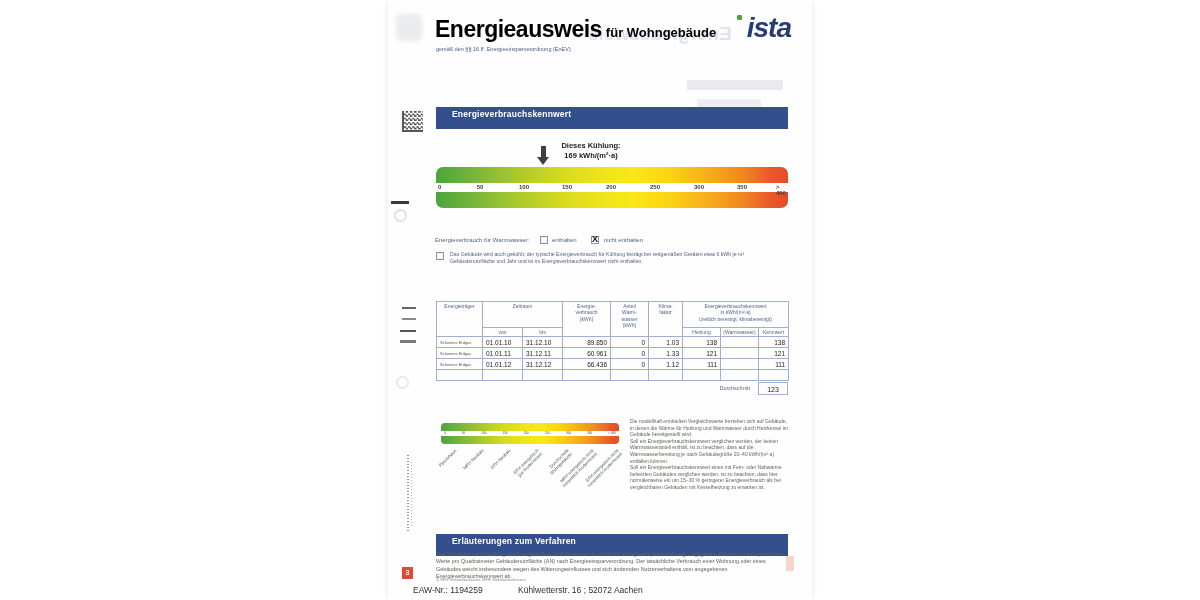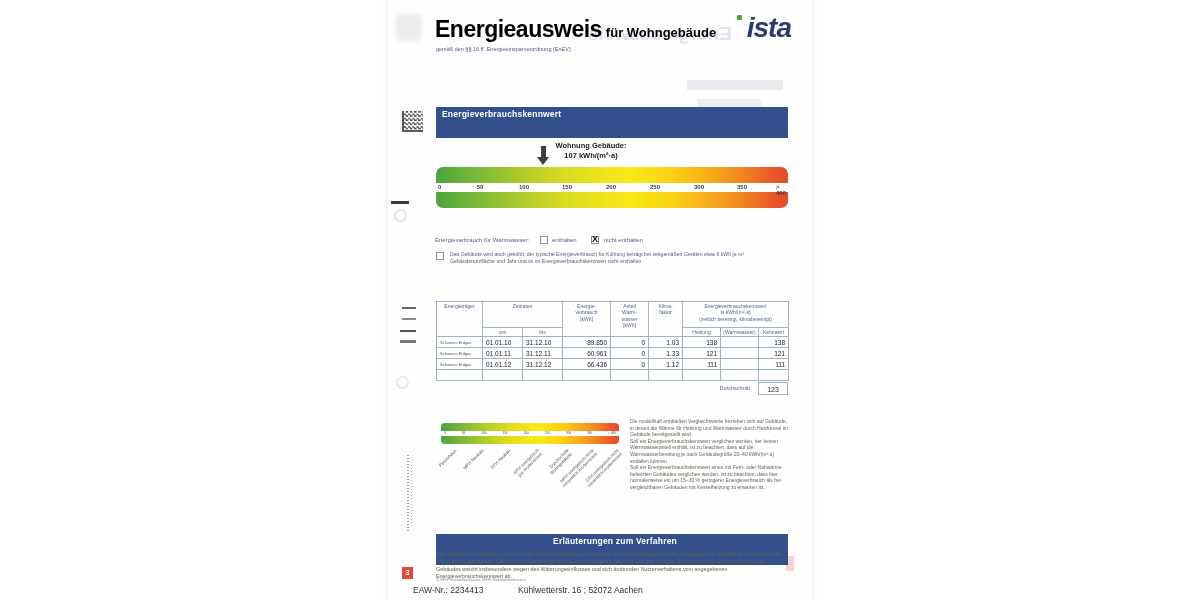--- a/index.html
+++ b/index.html
@@ -19,23 +19,23 @@
   .logo .dot-cover{position:absolute;left:6px;top:3px;width:7px;height:6px;background:#fefefe;}
   .logo .dot{position:absolute;left:8px;top:3px;width:5px;height:5px;background:#55a336;border-radius:1px;}
   .ghost-title{left:200px;top:23px;font-size:19px;font-weight:700;color:#c5d0e4;opacity:.55;
     transform:scaleX(-1);white-space:nowrap;}
   .ghost-blob{left:8px;top:14px;width:26px;height:27px;background:#e6e7ea;border-radius:5px;filter:blur(2px);opacity:.8;}
   .ghost-block1{left:299px;top:80px;width:96px;height:10px;background:#e9eaee;}
   .ghost-block2{left:309px;top:99px;width:64px;height:8px;background:#edeef2;}
 
   .section-heading{left:47px;top:79px;font-size:12.5px;font-weight:700;color:#2b4886;}
 
-  .bar{left:48px;width:352px;height:31px;background:#33508d;color:#fff;font-size:8.5px;
-    font-weight:700;line-height:14px;padding-left:6px;box-sizing:border-box;letter-spacing:.2px;}
-  .bar1{top:107px;} .bar3{top:405px;} .bar4{top:534px;text-align:center;}
+  .bar{left:48px;width:352px;height:22px;background:#33508d;color:#fff;font-size:8.5px;
+    font-weight:700;line-height:14px;padding-left:16px;box-sizing:border-box;letter-spacing:.2px;}
+  .bar1{top:107px;} .bar3{top:405px;} .bar4{top:534px;}
 
   .qr{left:14px;top:111px;width:21px;height:21px;
     background:conic-gradient(#3a3a3a 25%, transparent 0 50%, #3a3a3a 0 75%, transparent 0) 0 0/4.2px 4.2px;
     border-left:2px solid #3a3a3a;border-bottom:2px solid #3a3a3a;box-sizing:border-box;opacity:.85;}
 
   
   .marker-text{left:160px;top:141px;width:86px;text-align:center;font-size:7.5px;font-weight:700;
     color:#222;line-height:1.3;}
   .marker-arrow{left:149px;top:146px;width:13px;}
   .marker-arrow .stem{width:5px;height:11px;background:#3f3f3f;margin:0 auto;}
@@ -137,22 +137,22 @@
 
 
   <div class="abs qr"></div>
   <div class="abs bar bar1">Energieverbrauchskennwert</div>
 
   <div class="abs marker-arrow">
     <div class="stem"></div>
     <div class="head"></div>
   </div>
   <div class="abs marker-text">
-    <div>Wohnung Gebäude:</div>
-    <div>107 kWh/(m²·a)</div>
+    <div>Dieses Kühlung:</div>
+    <div>169 kWh/(m²·a)</div>
   </div>
 
   <div class="abs scale">
     <div class="band-top grad"></div>
     <div class="scale-gap"></div>
     <div class="band-bot grad"></div>
   </div>
   <div class="abs scale-ticks">
     <span class="tick first" style="left:2px">0</span>
     <span class="tick" style="left:44px">50</span>
@@ -289,16 +289,16 @@
 wesentlich modernisiert</div>
   <div class="abs cmp-note prewrap">Die modellhaft ermittelten Vergleichswerte beziehen sich auf Gebäude, in denen die Wärme für Heizung und Warmwasser durch Heizkessel im Gebäude bereitgestellt wird.
 Soll ein Energieverbrauchskennwert verglichen werden, der keinen Warmwasseranteil enthält, ist zu beachten, dass auf die Warmwasserbereitung je nach Gebäudegröße 20–40 kWh/(m²·a) entfallen können.
 Soll ein Energieverbrauchskennwert eines mit Fern- oder Nahwärme beheizten Gebäudes verglichen werden, ist zu beachten, dass hier normalerweise ein um 15–30 % geringerer Energieverbrauch als bei vergleichbaren Gebäuden mit Kesselheizung zu erwarten ist.</div>
 
   <div class="abs bar bar4">Erläuterungen zum Verfahren</div>
   <div class="abs expl-text">Das Verfahren zur Ermittlung von Energieverbrauchskennwerten ist durch die Energieeinsparverordnung vorgegeben. Die Werte sind spezifische Werte pro Quadratmeter Gebäudenutzfläche (AN) nach Energieeinsparverordnung. Der tatsächliche Verbrauch einer Wohnung oder eines Gebäudes weicht insbesondere wegen des Witterungseinflusses und sich ändernden Nutzerverhaltens vom angegebenen Energieverbrauchskennwert ab.</div>
   <div class="abs expl-foot">1) EFH: Einfamilienhäuser, MFH: Mehrfamilienhäuser</div>
 
   <div class="abs page-badge">3</div>
-  <div class="abs footer-eaw">EAW-Nr.: 2234413</div>
+  <div class="abs footer-eaw">EAW-Nr.: 1194259</div>
   <div class="abs footer-addr">Kühlwetterstr. 16 ; 52072 Aachen</div>
 
 </div>
 
 </body></html>

